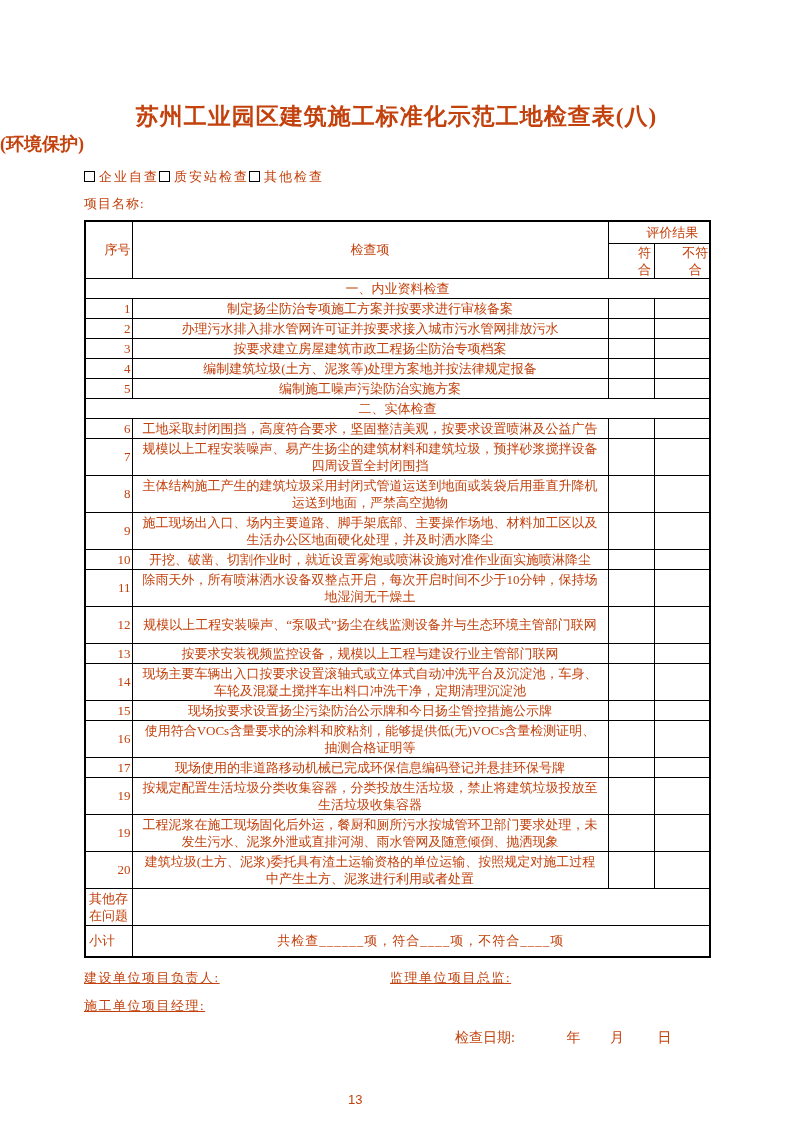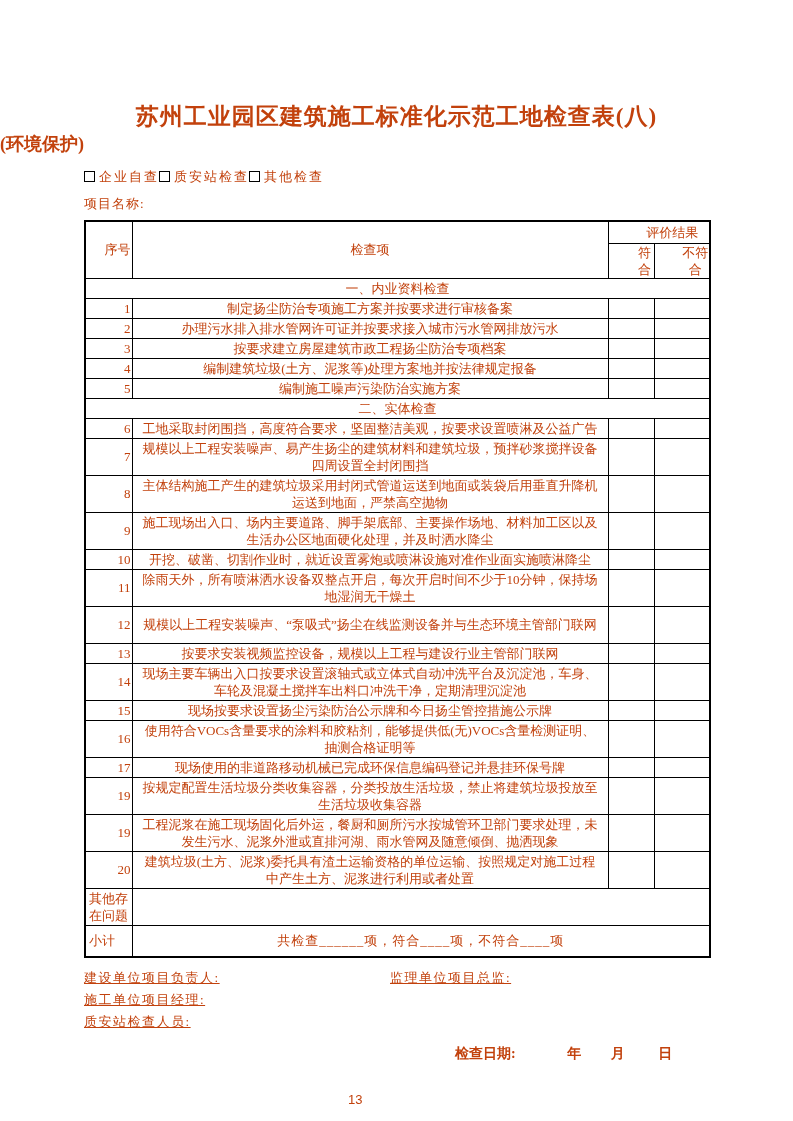--- a/index.html
+++ b/index.html
@@ -75,25 +75,25 @@
   .subtotal-cell { text-align: center; letter-spacing: 1px; }
   .sign-row {
     margin: 12px 0 0 84px;
     font-size: 13px;
     letter-spacing: 1.5px;
     line-height: 16px;
     display: flex;
     text-decoration: underline;
   }
   .sign-row .left-slot { width: 306px; flex: 0 0 306px; }
-  .sign-gap { margin-top: 6px; }
+  .sign-gap { }
   .date-line {
     margin: 15px 0 0 455px;
     font-size: 14px;
-    font-weight: bold;
+    font-weight: normal;
     line-height: 18px;
     white-space: nowrap;
   }
   .date-line .y { margin-left: 48px; }
   .date-line .m { margin-left: 26px; }
   .date-line .d { margin-left: 30px; }
   .page-number {
     position: absolute;
     left: 348px;
     top: 1092px;
@@ -267,23 +267,20 @@
       </tbody>
   </table>
 
   <div class="sign-row">
     <span class="left-slot">建设单位项目负责人:</span>
     <span>监理单位项目总监:</span>
   </div>
   <div class="sign-row sign-gap">
     <span>施工单位项目经理:</span>
   </div>
-  <div class="sign-row sign-gap">
-    <span>质安站检查人员:</span>
-  </div>
 
   <div class="date-line">
     <span>检查日期:</span>
     <span class="y">年</span>
     <span class="m">月</span>
     <span class="d">日</span>
   </div>
 
   <div class="page-number">13</div>
 

